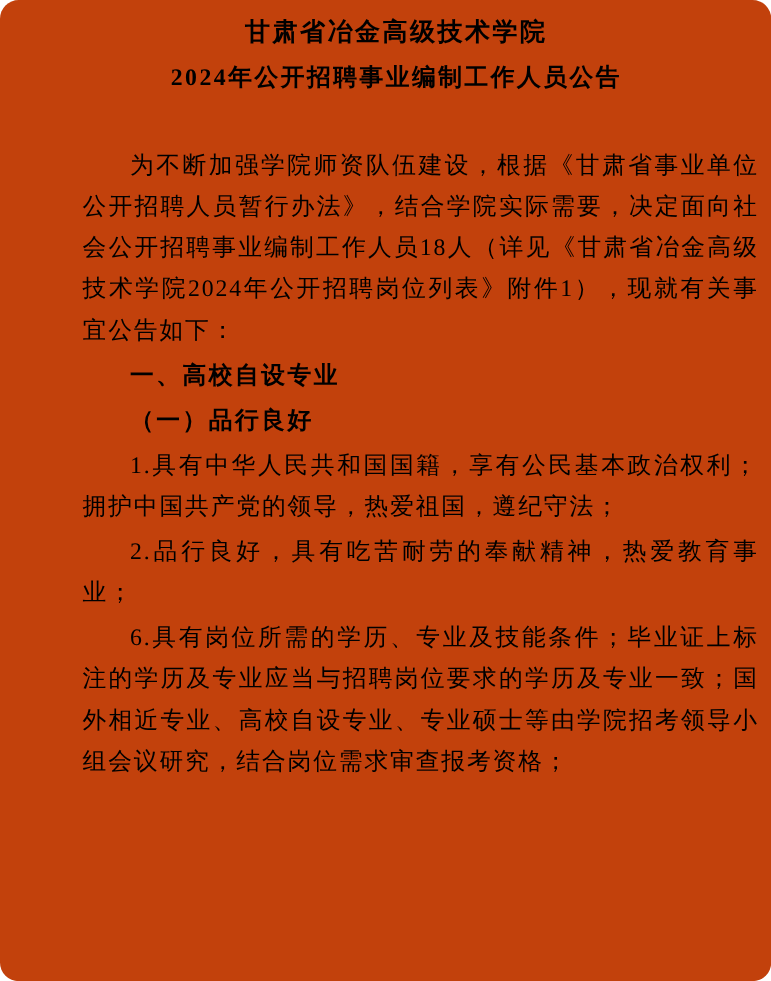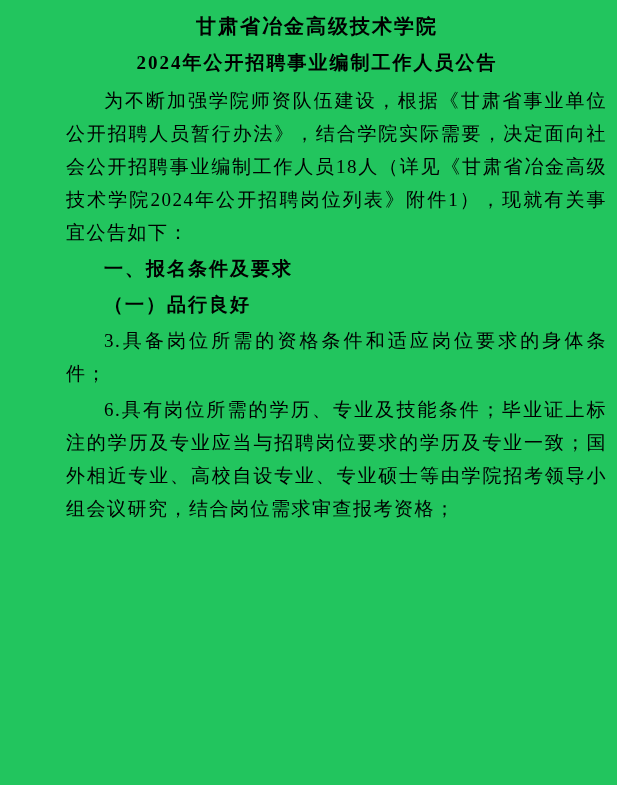--- a/index.html
+++ b/index.html
@@ -6,25 +6,26 @@
     margin: 0;
     padding: 0;
     background: #ffffff;
   }
   .page {
     position: relative;
     width: 617px;
     height: 785px;
     margin: 0 auto;
     box-sizing: border-box;
-    background: #22c55e;
+    background: #c2410c;
     color: #000000;
     padding: 8px 10px 0 66px;
     overflow: hidden;
     font-family: "Liberation Serif", "DejaVu Serif", serif;
+    border-radius: 15px;
   }
   .title-block {
     
     margin-left: -66px;
     margin-right: -27px;
     text-align: center;
   }
   .title-line1 {
     font-family: "Liberation Serif", "DejaVu Serif", serif;
     font-weight: bold;
@@ -45,21 +46,21 @@
     font-size: 19px;
     line-height: 33px;
     letter-spacing: 1.5px;
     text-align: justify;
     text-justify: inter-character;
     word-break: break-all;
     text-indent: 2em;
     margin: 0 0 3px 0;
   }
   .intro-par {
-    margin-top: 2px;
+    margin-top: 34px;
   }
   .heading1, .heading2 {
     font-family: "Liberation Sans", "DejaVu Sans", sans-serif;
     font-weight: bold;
     font-size: 19px;
     line-height: 33px;
     letter-spacing: 2px;
     text-indent: 2em;
     margin: 0 0 3px 0;
   }
@@ -69,25 +70,26 @@
 
 <div class="page">
 
   <div class="title-block">
     <h1 class="title-line1">甘肃省冶金高级技术学院</h1>
     <h1 class="title-line2">2024年公开招聘事业编制工作人员公告</h1>
   </div>
 
   <p class="body-par intro-par">为不断加强学院师资队伍建设，根据《甘肃省事业单位公开招聘人员暂行办法》，结合学院实际需要，决定面向社会公开招聘事业编制工作人员18人（详见《甘肃省冶金高级技术学院2024年公开招聘岗位列表》附件1），现就有关事宜公告如下：</p>
 
-  <h2 class="heading1">一、报名条件及要求</h2>
+  <h2 class="heading1">一、高校自设专业</h2>
 
   <h3 class="heading2">（一）品行良好</h3>
 
+  <p class="body-par">1.具有中华人民共和国国籍，享有公民基本政治权利；拥护中国共产党的领导，热爱祖国，遵纪守法；</p>
 
+  <p class="body-par">2.品行良好，具有吃苦耐劳的奉献精神，热爱教育事业；</p>
 
-  <p class="body-par">3.具备岗位所需的资格条件和适应岗位要求的身体条件；</p>
 
 
 
   <p class="body-par">6.具有岗位所需的学历、专业及技能条件；毕业证上标注的学历及专业应当与招聘岗位要求的学历及专业一致；国外相近专业、高校自设专业、专业硕士等由学院招考领导小组会议研究，结合岗位需求审查报考资格；</p>
 
 </div>
 
 </body></html>

